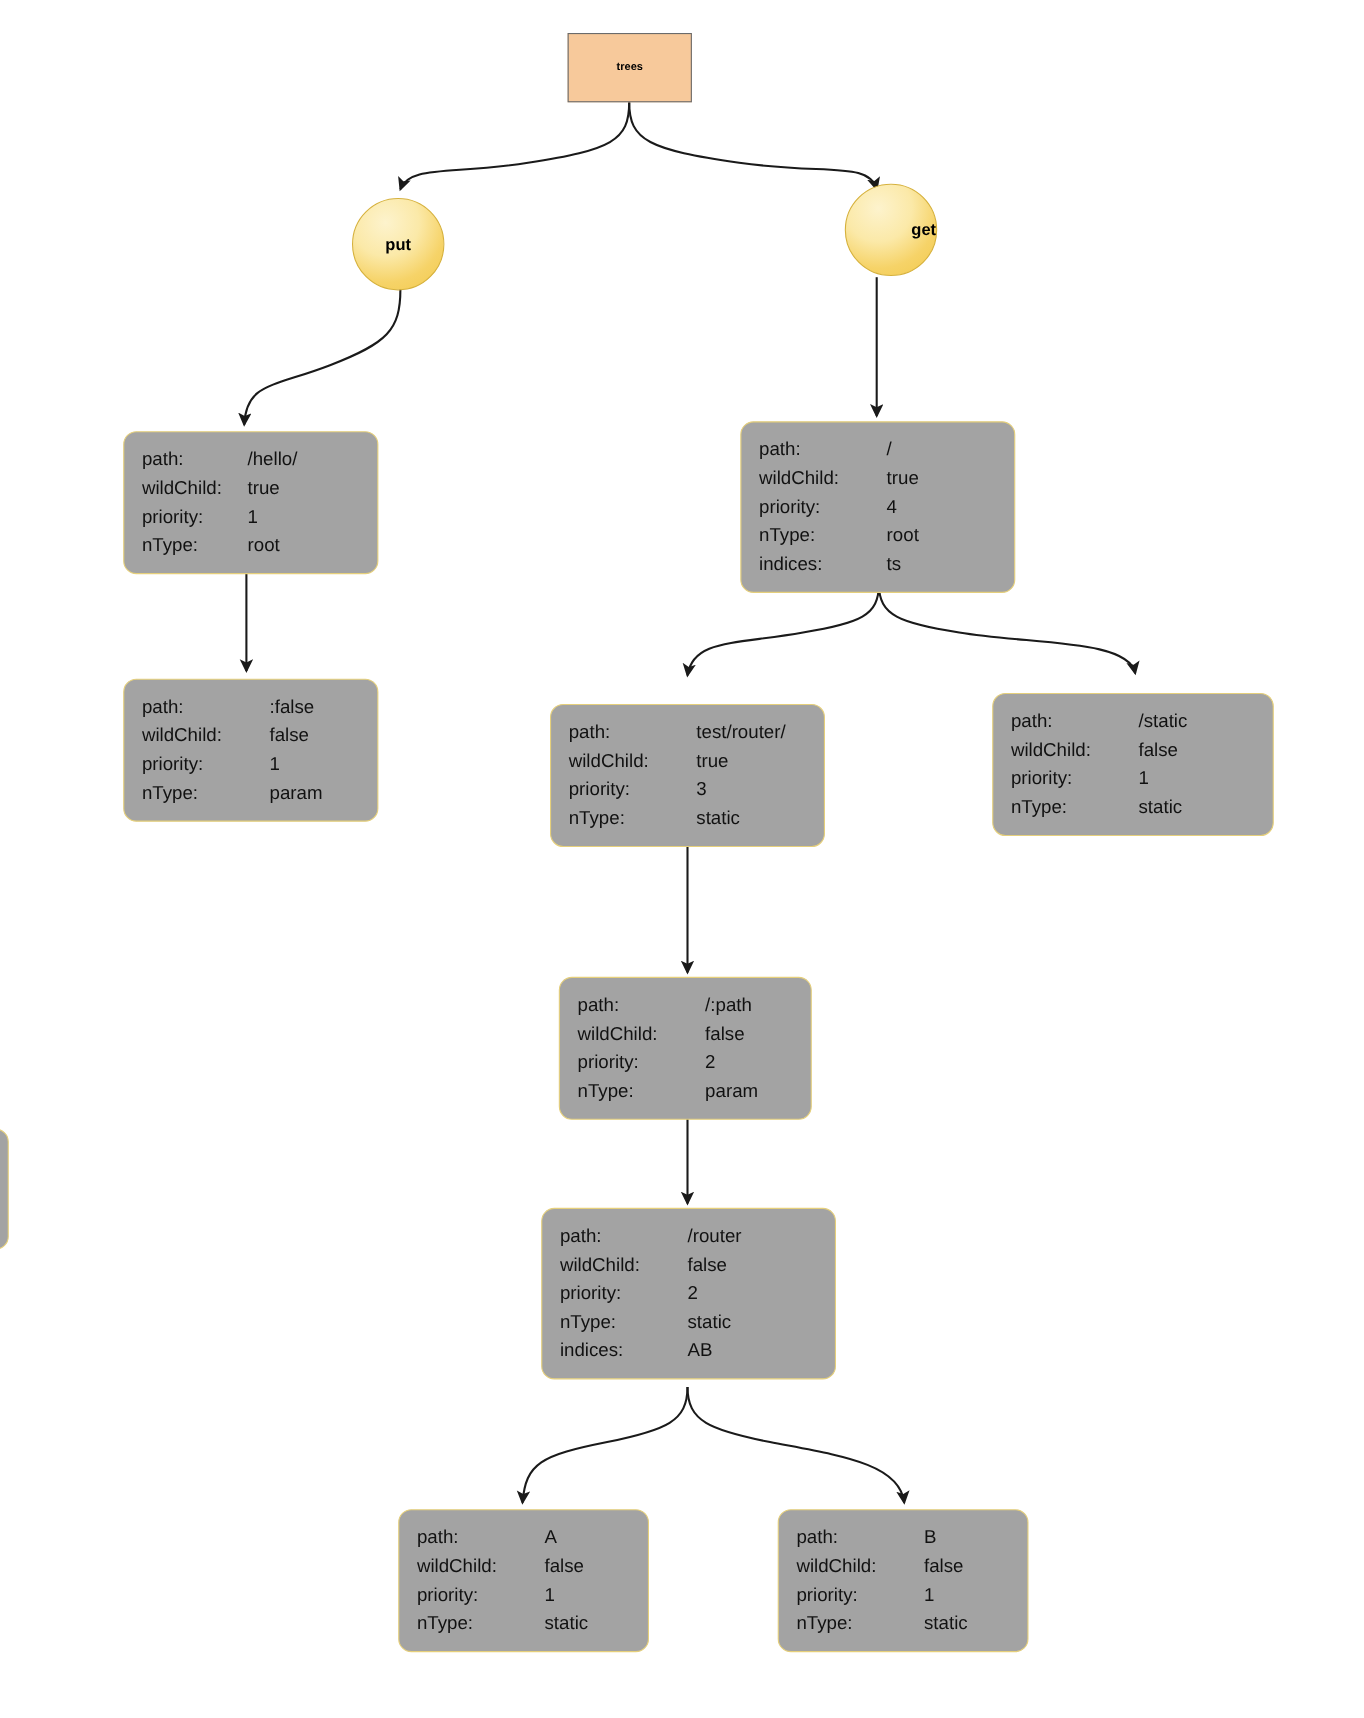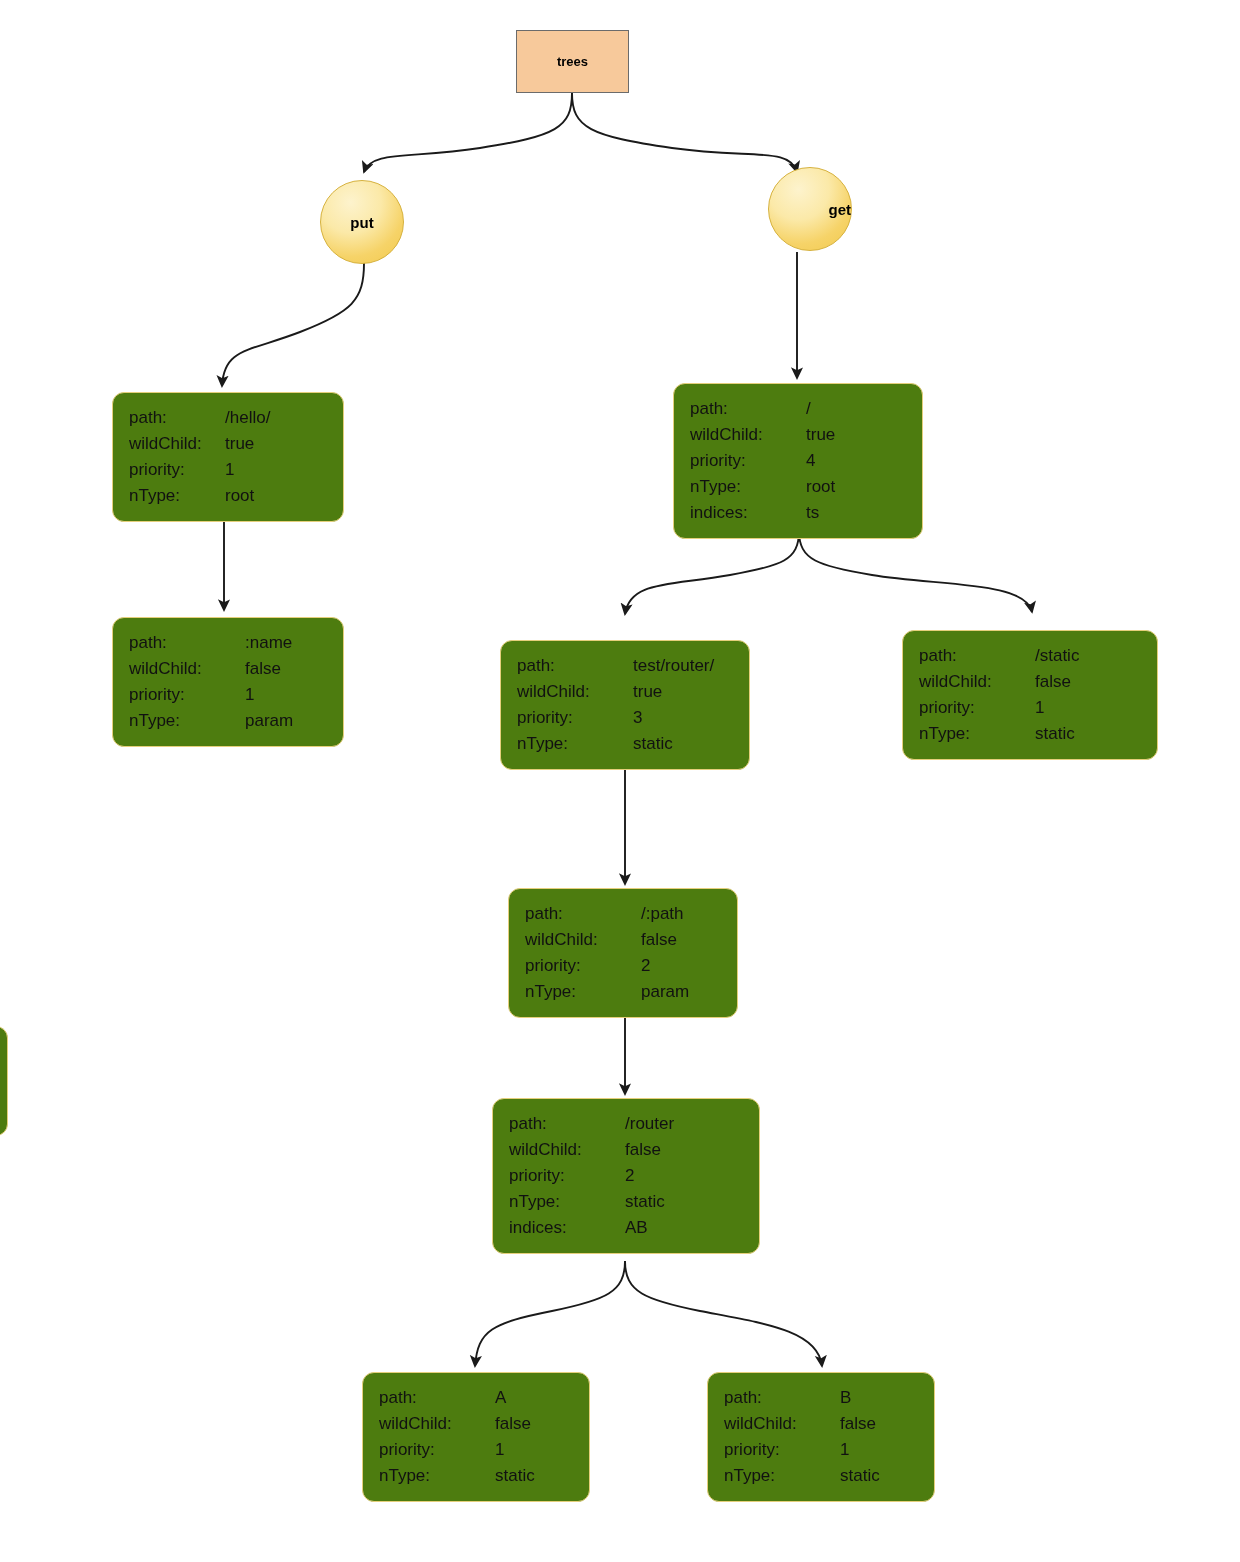--- a/index.html
+++ b/index.html
@@ -35,38 +35,38 @@
     box-sizing: border-box;
   }
   
   .rect-node {
     background: #f7c99b;
     border: 1px solid #6b6b6b;
     display: flex;
     align-items: center;
     justify-content: center;
     font-weight: bold;
-    font-size: 13px;
+    font-size: 10px;
     color: #000000;
   }
   
   .circle-node {
     border-radius: 50%;
     border: 1px solid #d6b13c;
     background: radial-gradient(circle at 36% 26%, #fdf3cd 0%, #fbe9a8 38%, #f6d368 68%, #f2c94c 100%);
     display: flex;
     align-items: center;
     justify-content: center;
     font-weight: bold;
     font-size: 15px;
     color: #000000;
   }
   
   .attr-box {
-    background: #4d7c0f;
+    background: #a3a3a3;
     border: 1.6px solid #e5cf7b;
     border-radius: 12px;
     padding: 12px 16px 12px 16px;
     color: #111111;
     font-size: 17px;
     line-height: 26px;
   }
   .attr-row {
     display: flex;
     white-space: pre;
@@ -151,21 +151,21 @@
     </div>
     <div class="attr-row">
       <span class="attr-key k-w">nType:</span>
       <span class="attr-val">root</span>
     </div>
   </div>
 
   <div class="node attr-box" style="left:112px; top:617px; width:232px;">
     <div class="attr-row">
       <span class="attr-key k-w-wide">path:</span>
-      <span class="attr-val">:name</span>
+      <span class="attr-val">:false</span>
     </div>
     <div class="attr-row">
       <span class="attr-key k-w-wide">wildChild:</span>
       <span class="attr-val">false</span>
     </div>
     <div class="attr-row">
       <span class="attr-key k-w-wide">priority:</span>
       <span class="attr-val">1</span>
     </div>
     <div class="attr-row">

